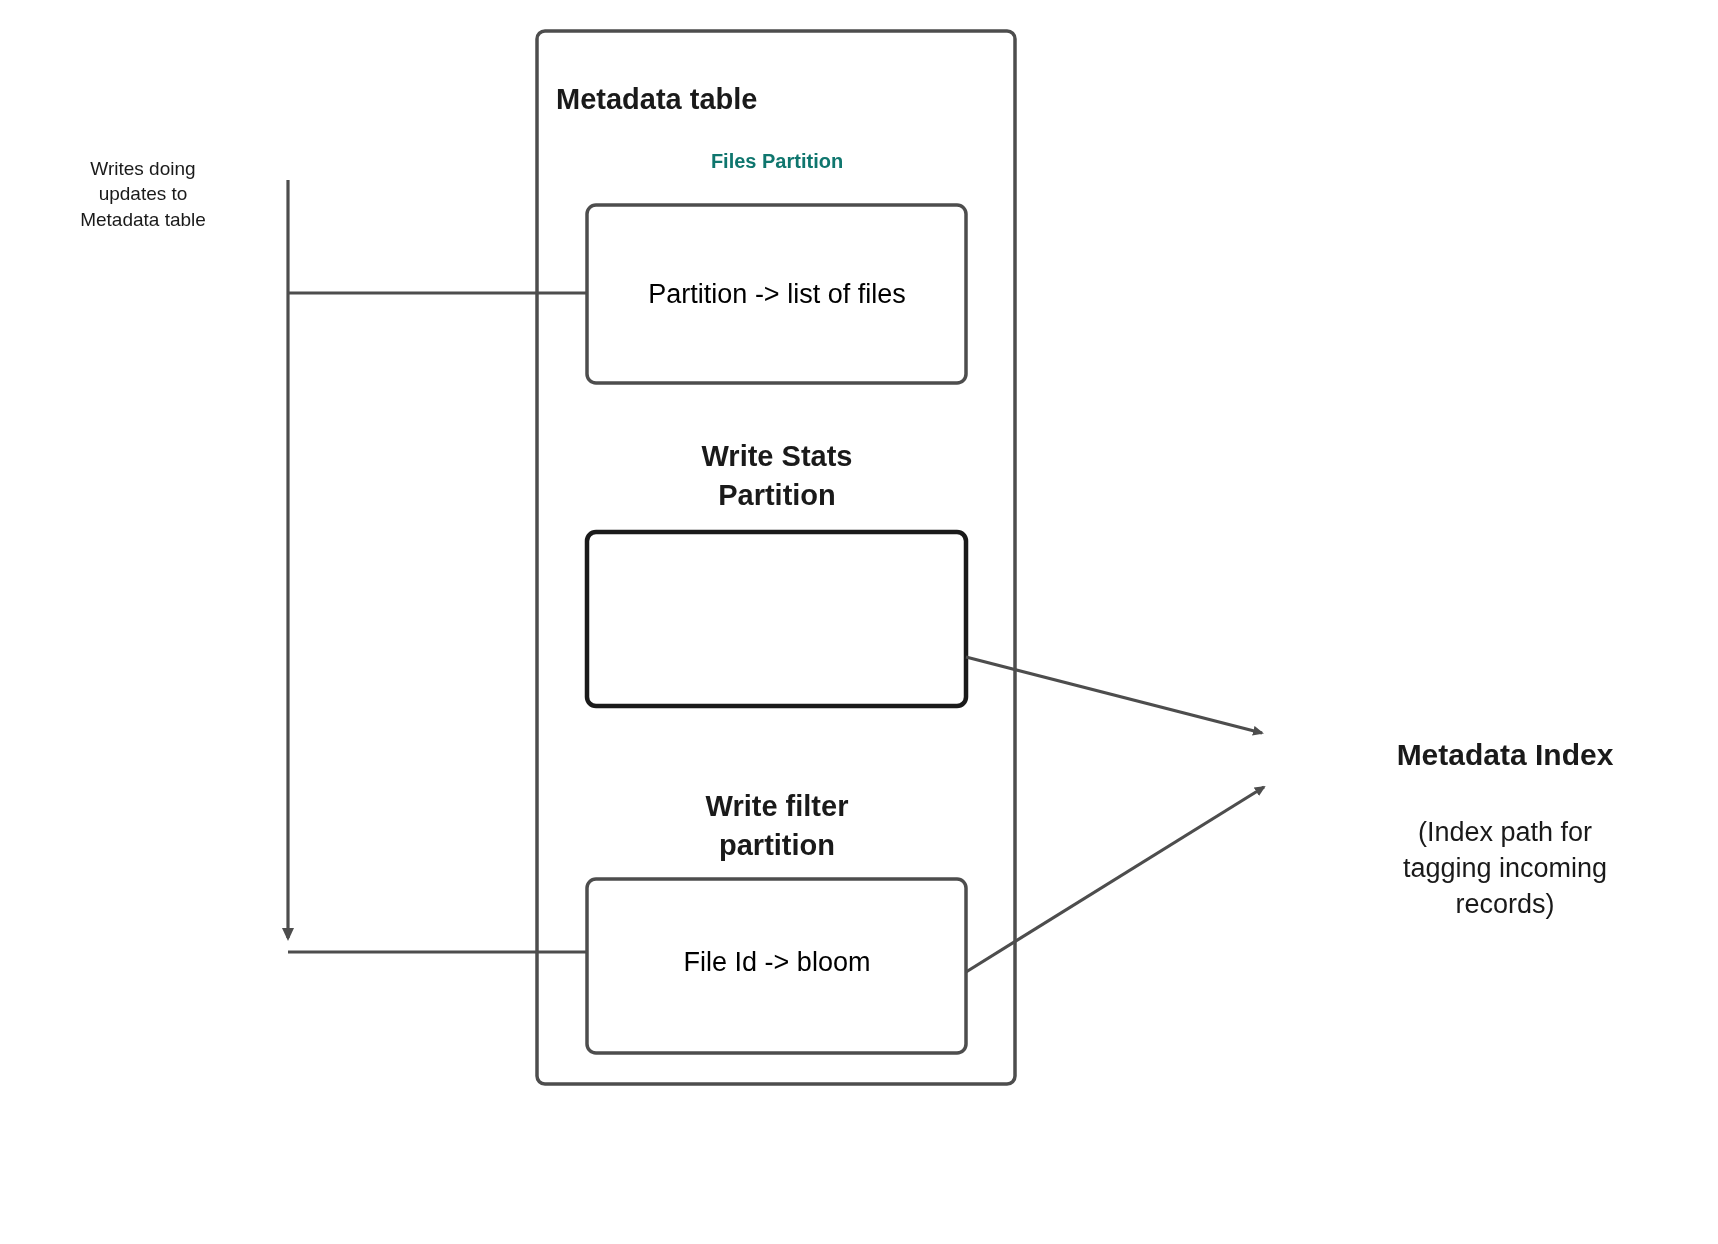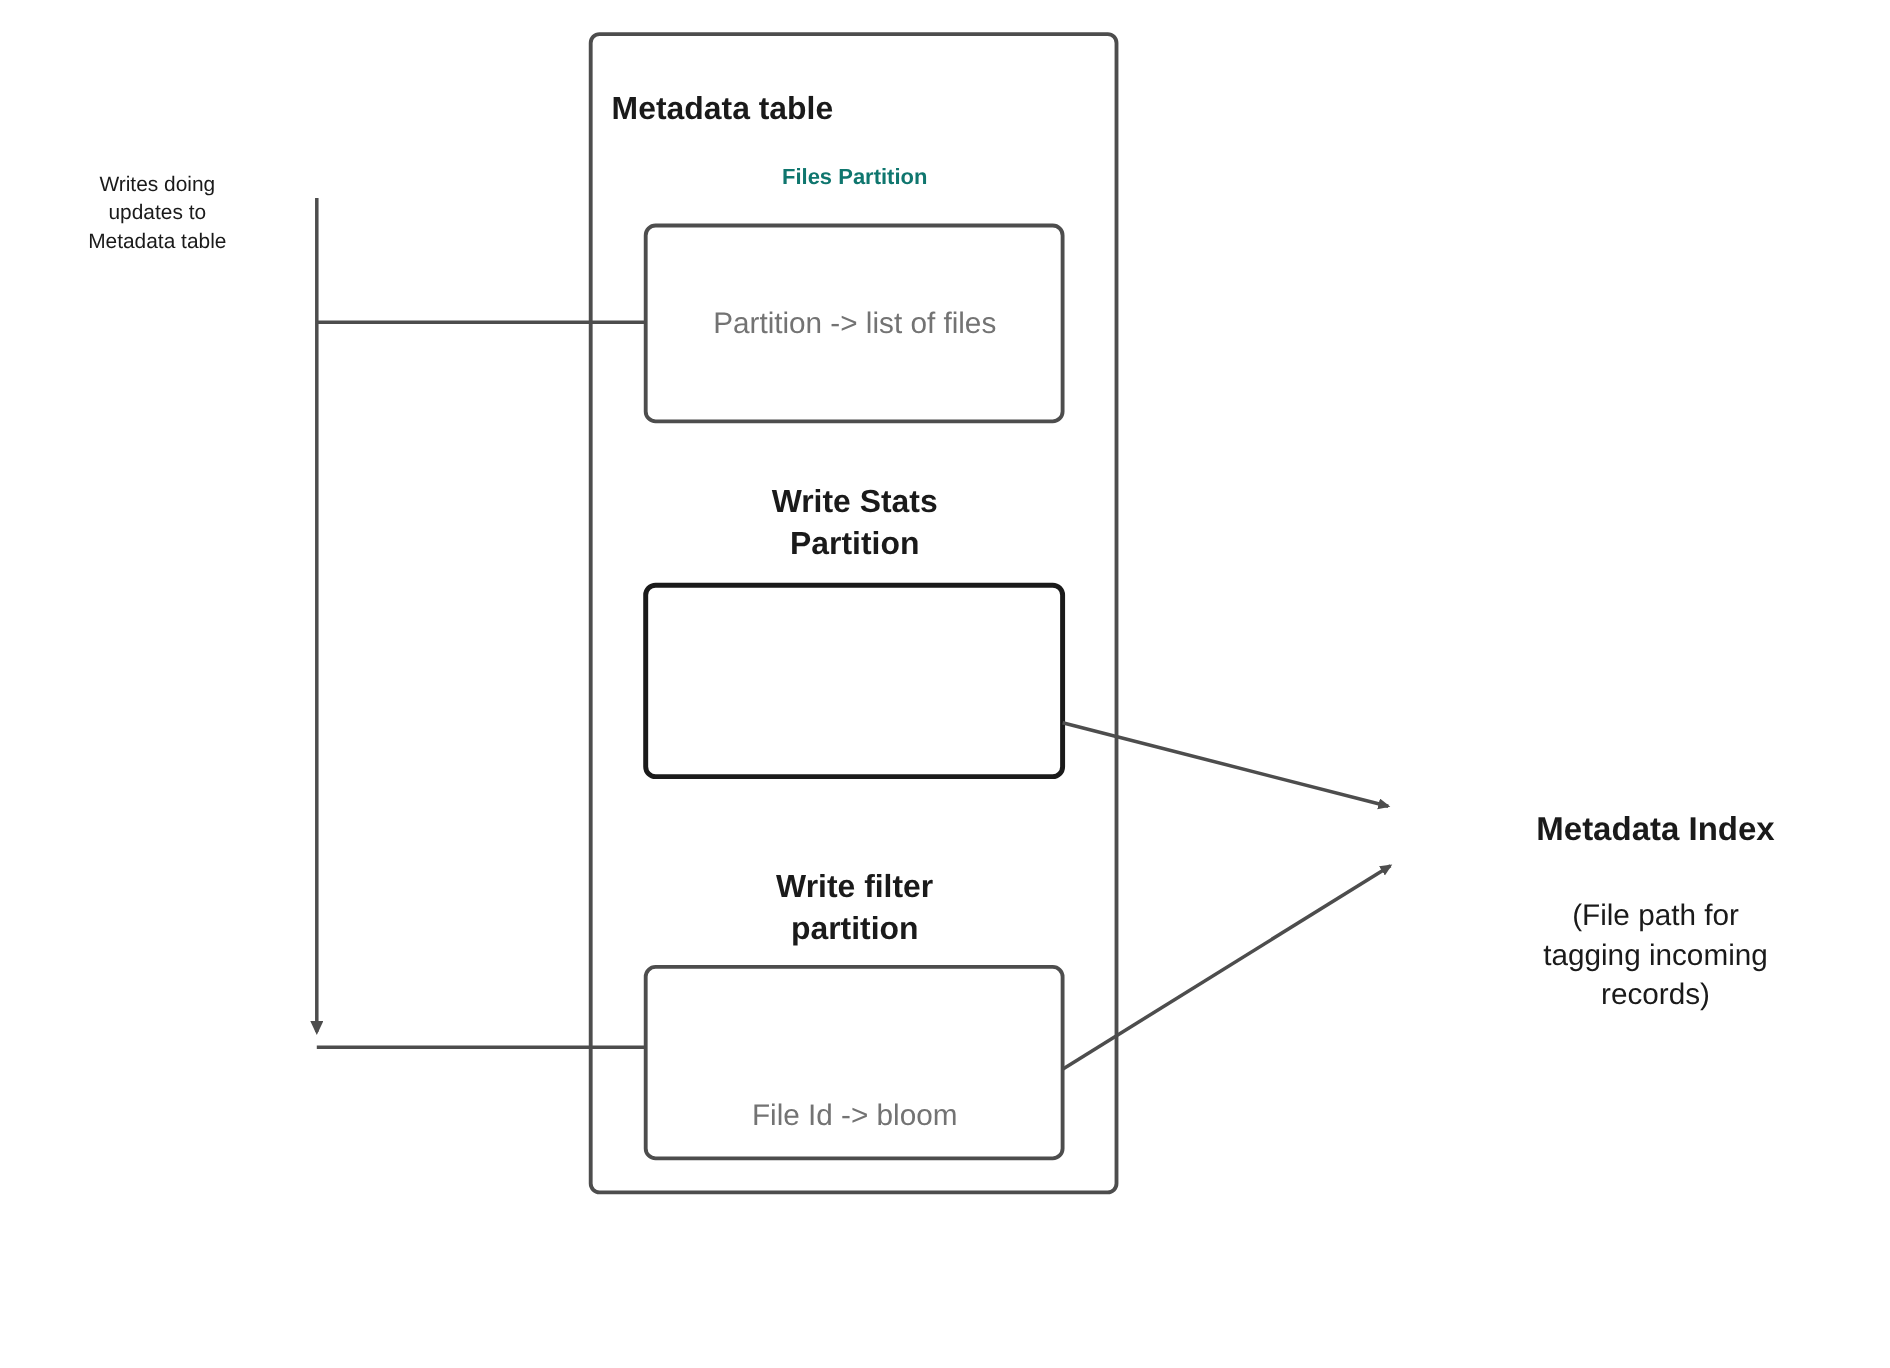--- a/index.html
+++ b/index.html
@@ -73,38 +73,38 @@
     color: #1a1a1a;
   }
   .box-text {
     position: absolute;
     display: flex;
     align-items: center;
     justify-content: center;
     text-align: left;
     font-size: 27px;
     line-height: 1.35;
-    color: #737373;
+    color: #000000;
     white-space: pre-wrap;
   }
   .bt-files {
     left: 588px;
     top: 206px;
     width: 378px;
     height: 176px;
   }
   .bt-colstats {
     left: 588px;
     top: 533px;
     width: 378px;
     height: 172px;
   }
   .bt-bloom {
     left: 588px;
-    top: 928px;
+    top: 876px;
     width: 378px;
     height: 172px;
   }
   .lbl-index-title {
     left: 1290px;
     top: 735px;
     width: 430px;
     font-size: 30px;
     font-weight: bold;
     color: #1a1a1a;
@@ -165,17 +165,17 @@
 Partition</div>
 
 
   <div class="txt lbl-bloom-partition">Write filter
 partition</div>
 
   <div class="box-text bt-bloom">File Id -&gt; bloom</div>
 
   <div class="txt lbl-index-title">Metadata Index</div>
 
-  <div class="txt lbl-index-sub">(File path for
+  <div class="txt lbl-index-sub">(Index path for
 tagging incoming
 records)</div>
 
 </div>
 
 </body></html>

